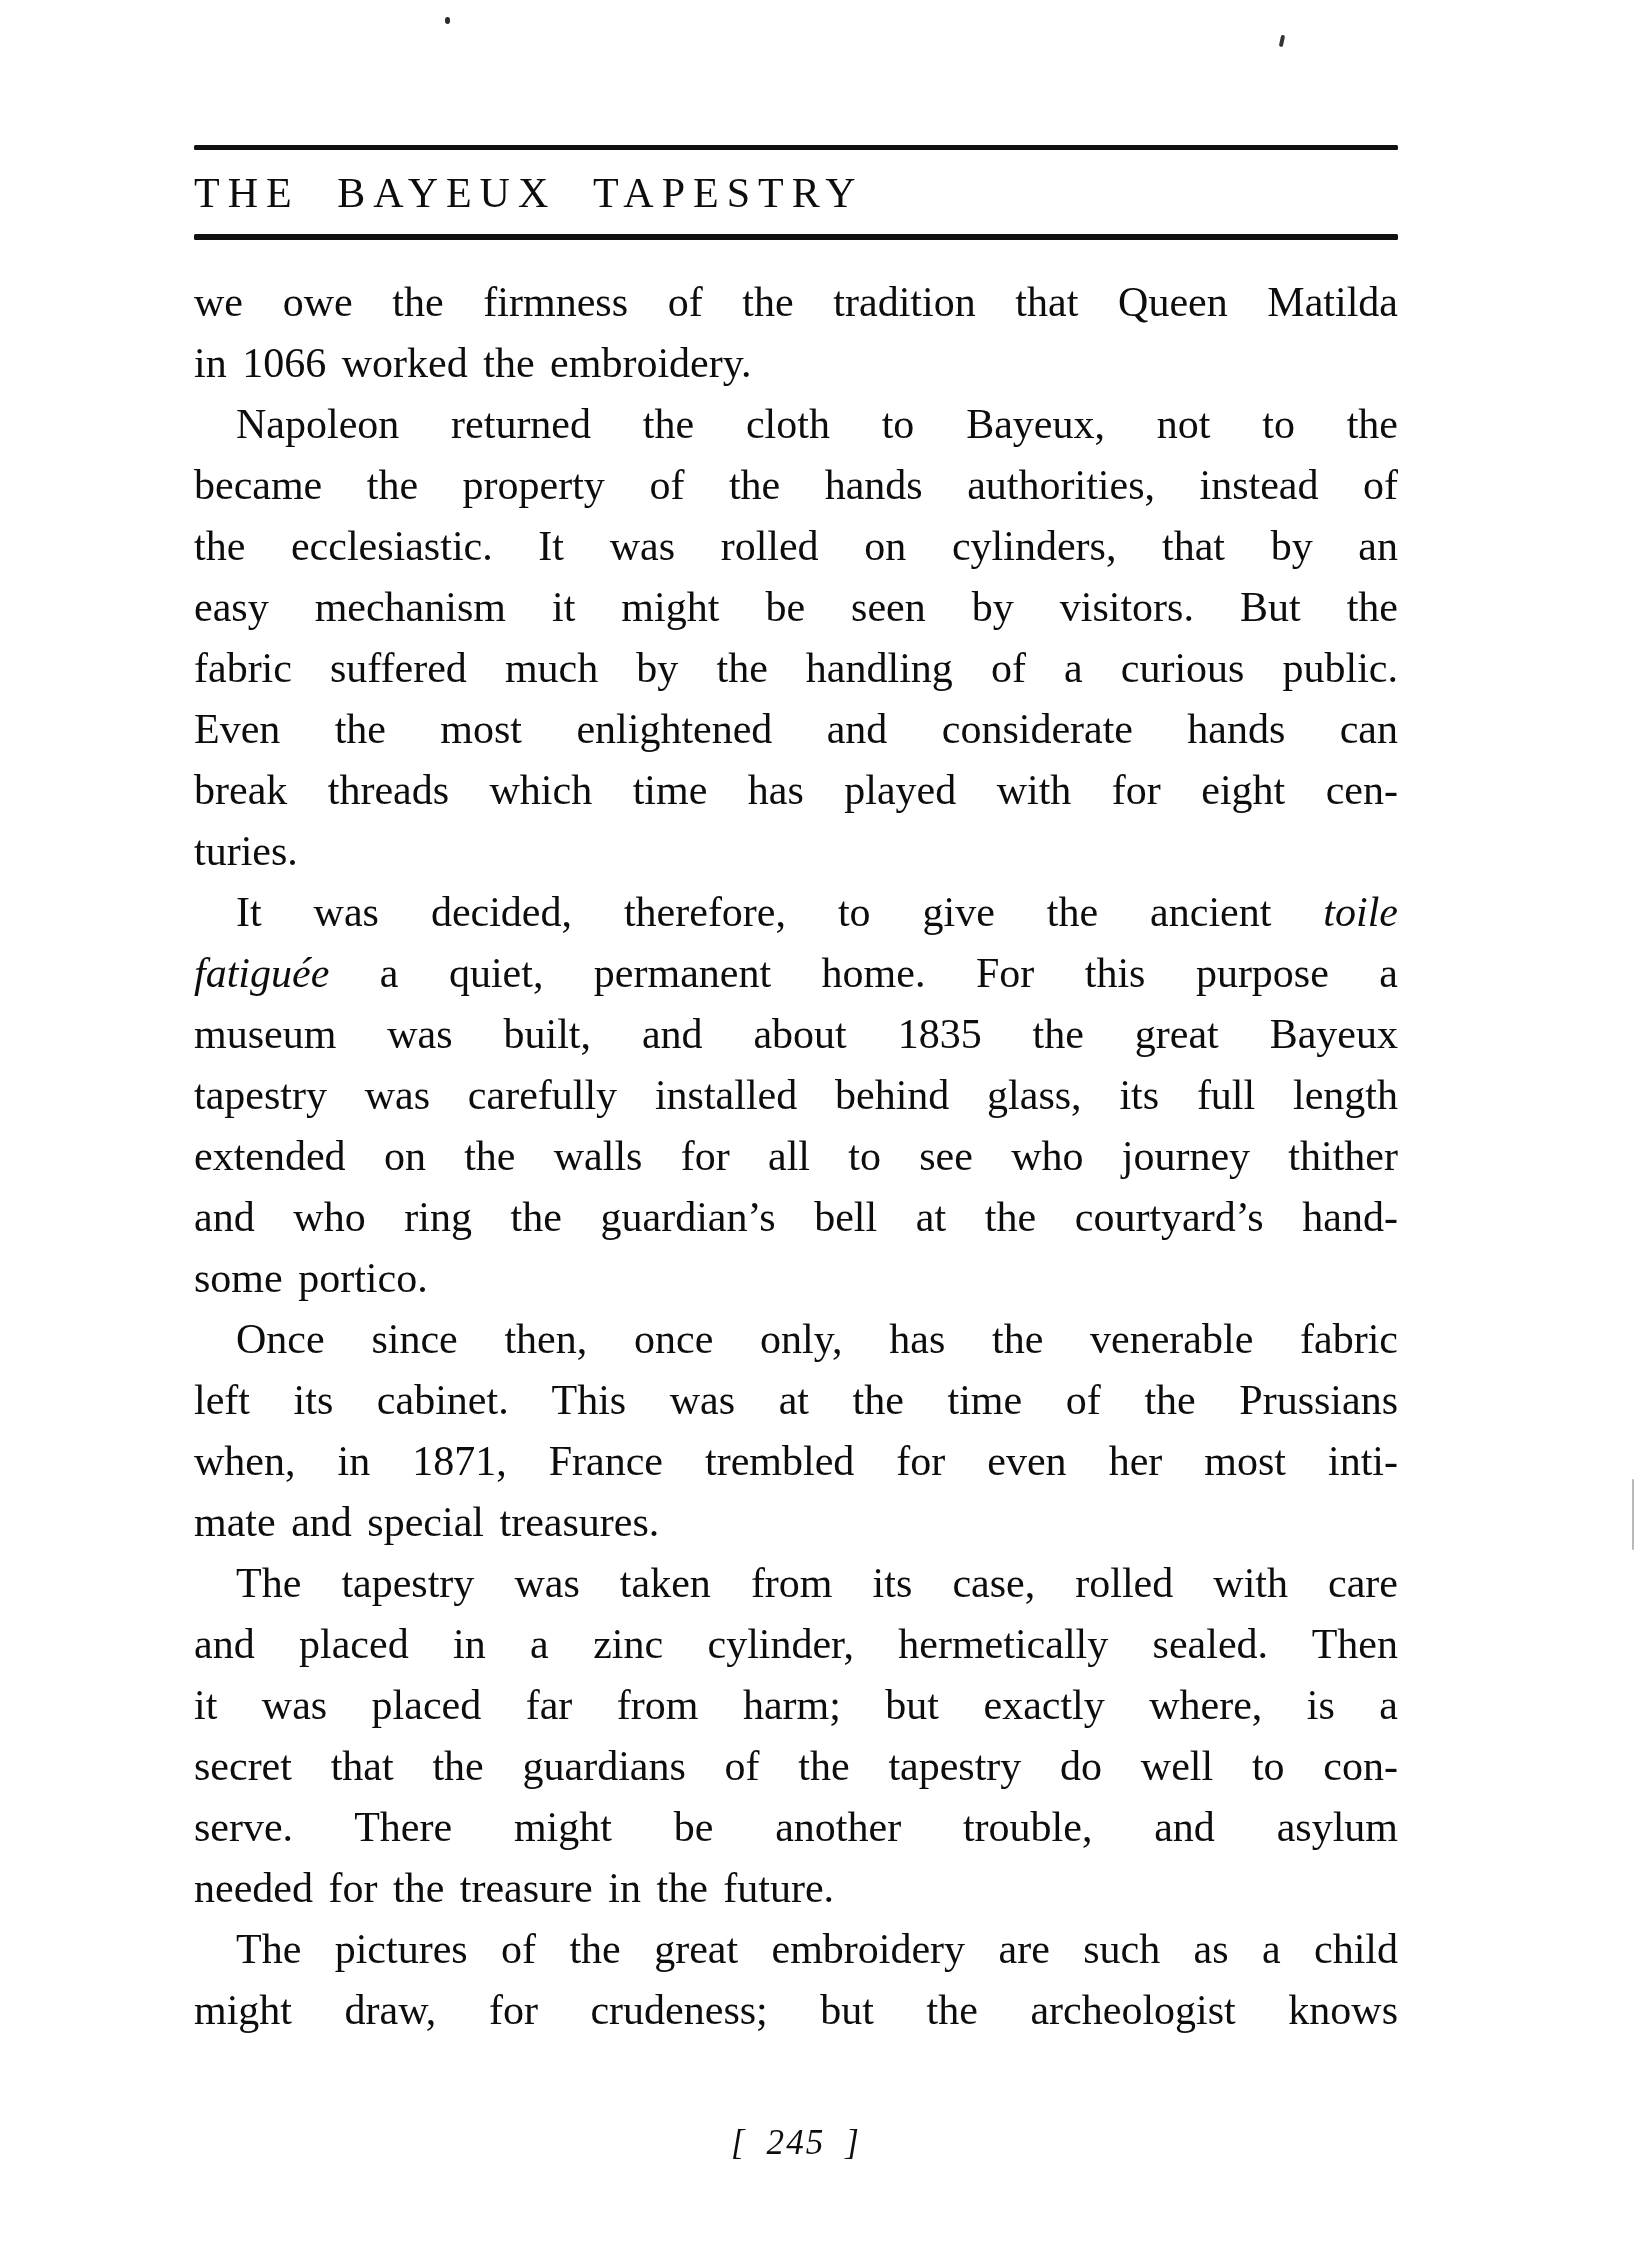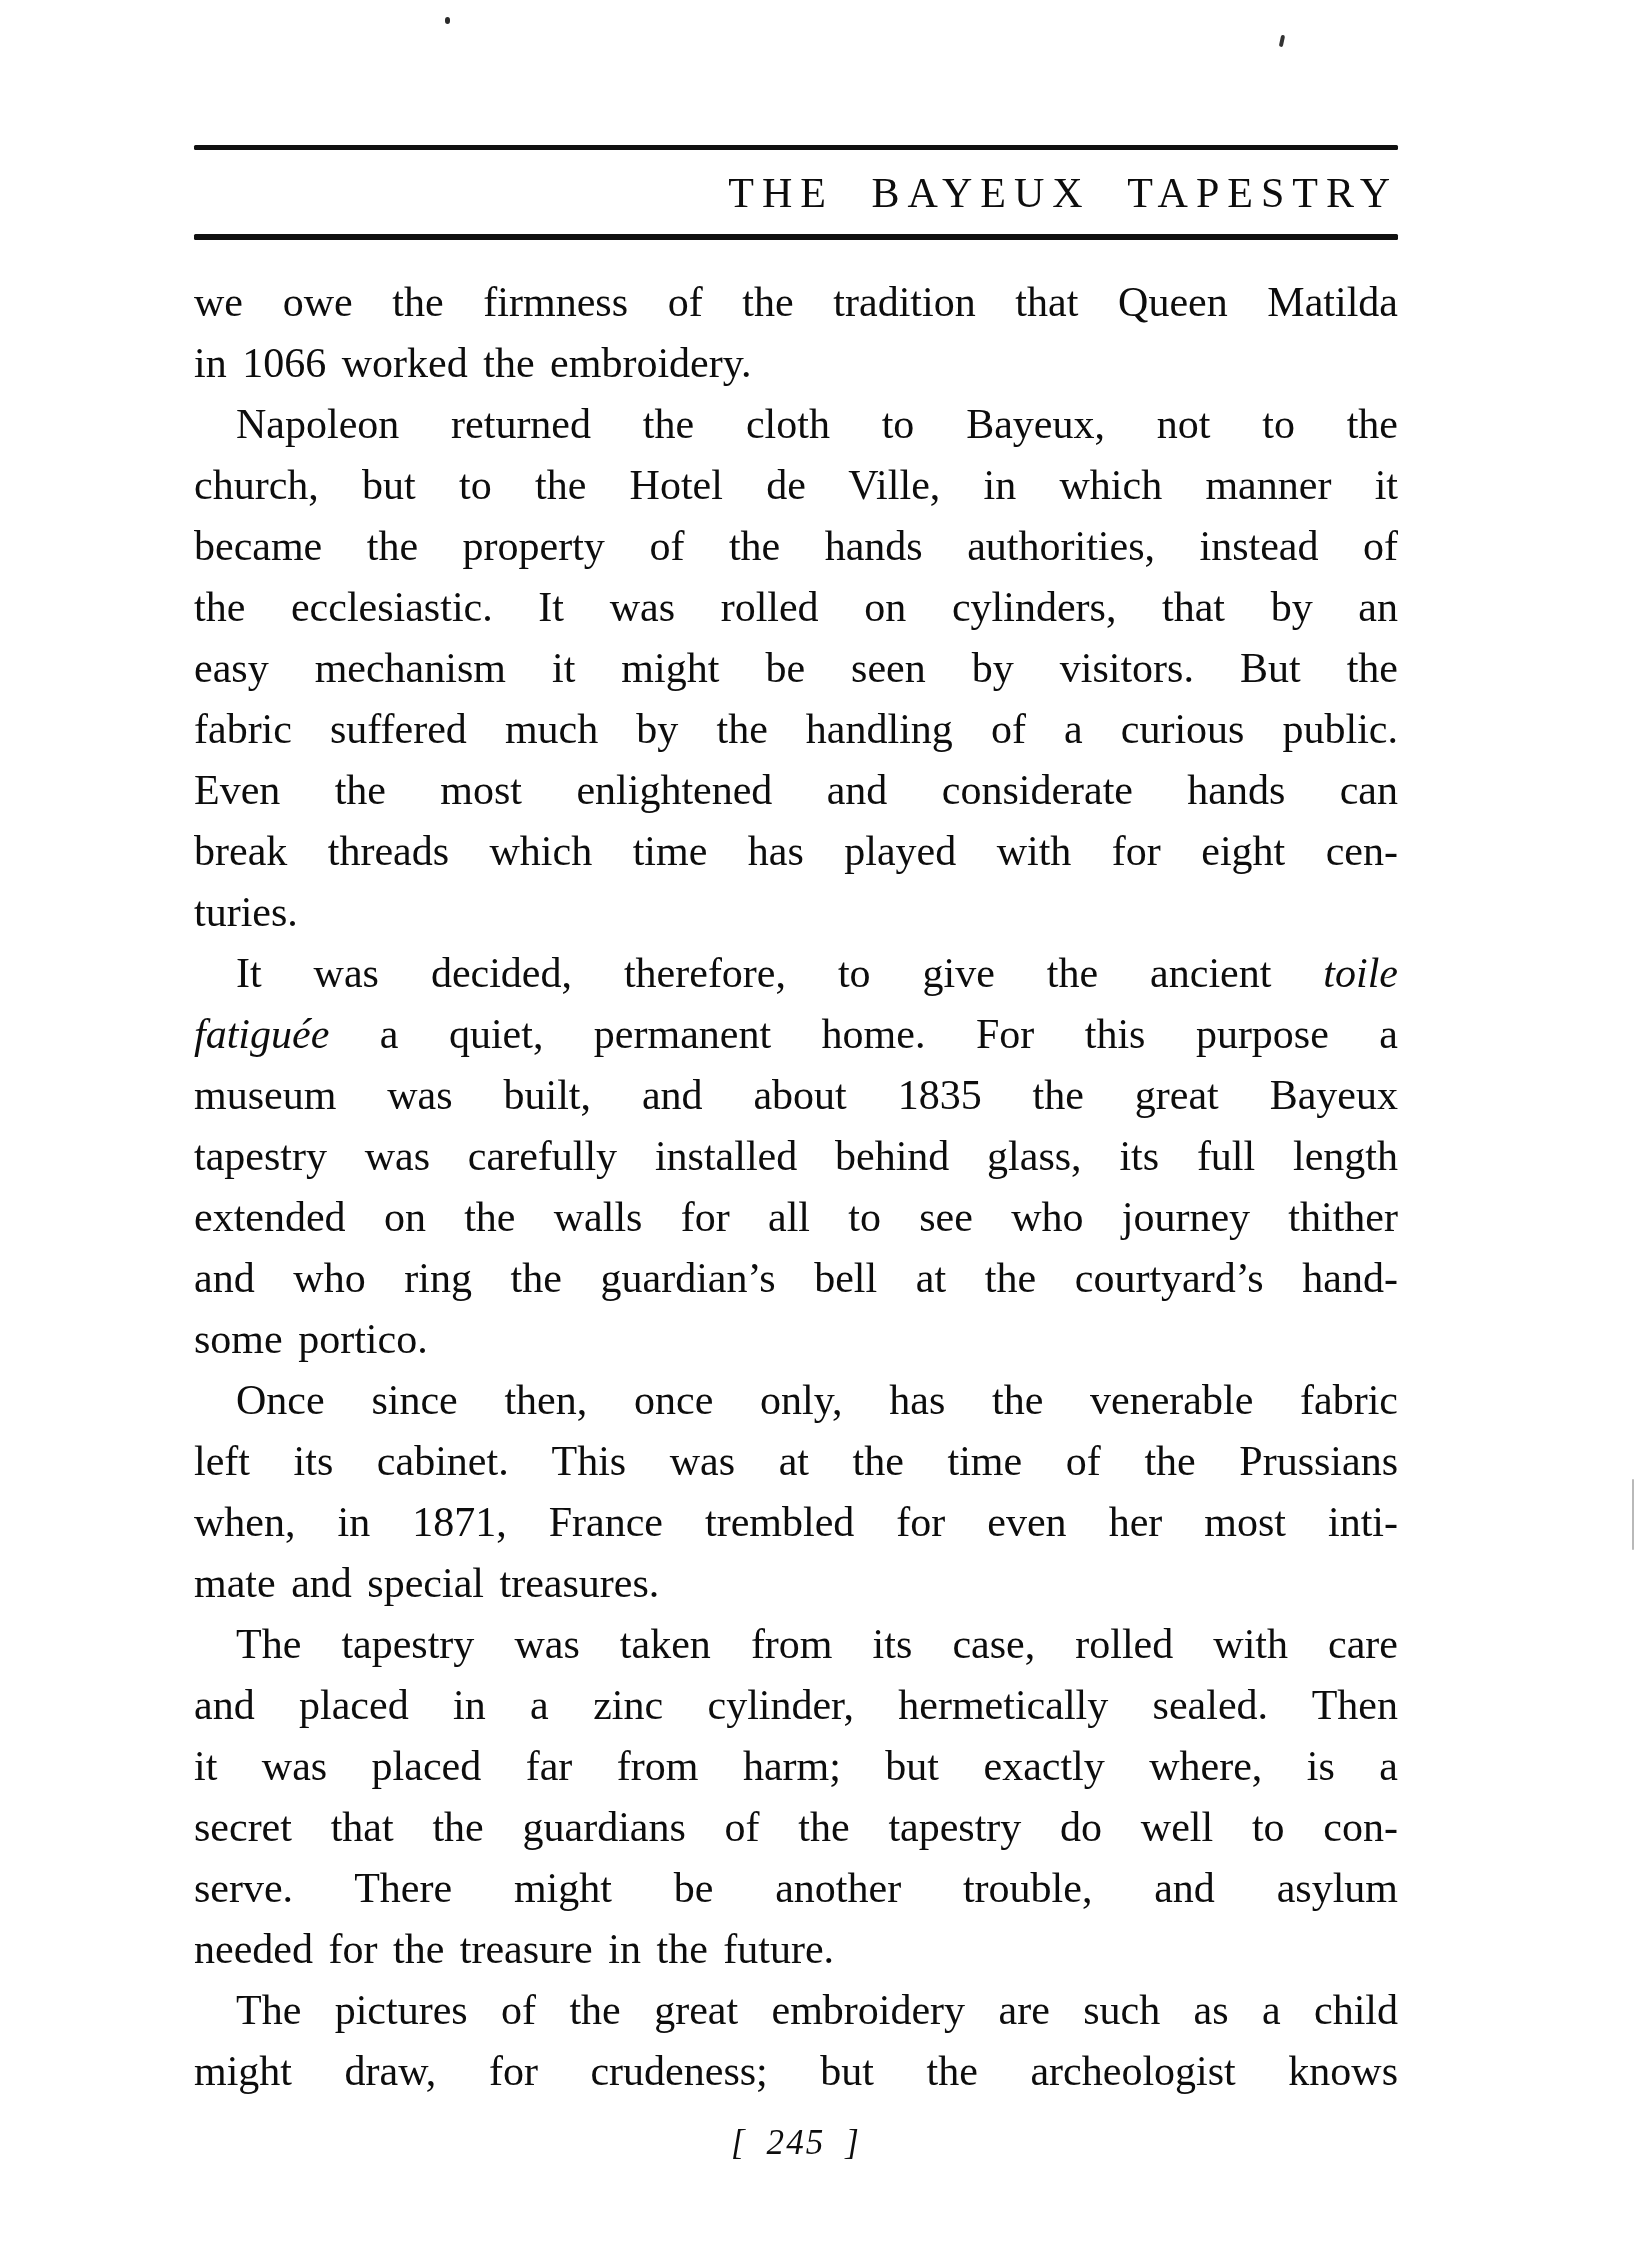--- a/index.html
+++ b/index.html
@@ -12,21 +12,21 @@
     overflow: hidden;
   }
   .rule {
     position: absolute; left: 194px; width: 1204px;
     background: #101010; border-radius: 1.5px;
   }
   #rule-top    { top: 145px; height: 5.1px; }
   #rule-bottom { top: 234px; height: 5.8px; }
   .title {
     position: absolute; left: 194px; top: 164px; width: 1204px;
-    text-align: right;
+    text-align: left;
     font-size: 42px; line-height: 58px;
     letter-spacing: 8px; word-spacing: 19px;
     white-space: nowrap;
   }
   .body-text {
     position: absolute; left: 194px; top: 272px; width: 1204px;
     font-size: 42px;
     word-spacing: 0.12em;
   }
   .line {
@@ -68,21 +68,20 @@
 
 <div class="body-text">
 
   <div>
     <div class="line">we owe the firmness of the tradition that Queen Matilda</div>
     <div class="line pend">in 1066 worked the embroidery.</div>
   </div>
 
   <div>
     <div class="line indent">Napoleon returned the cloth to Bayeux, not to the</div>
-    <div class="line">church, but to the Hotel de Ville, in which manner it</div>
     <div class="line">became the property of the hands authorities, instead of</div>
     <div class="line">the ecclesiastic.  It was rolled on cylinders, that by an</div>
     <div class="line">easy mechanism it might be seen by visitors.  But the</div>
     <div class="line">fabric suffered much by the handling of a curious public.</div>
     <div class="line">Even the most enlightened and considerate hands can</div>
     <div class="line">break threads which time has played with for eight cen-</div>
     <div class="line pend">turies.</div>
   </div>
 
   <div>

